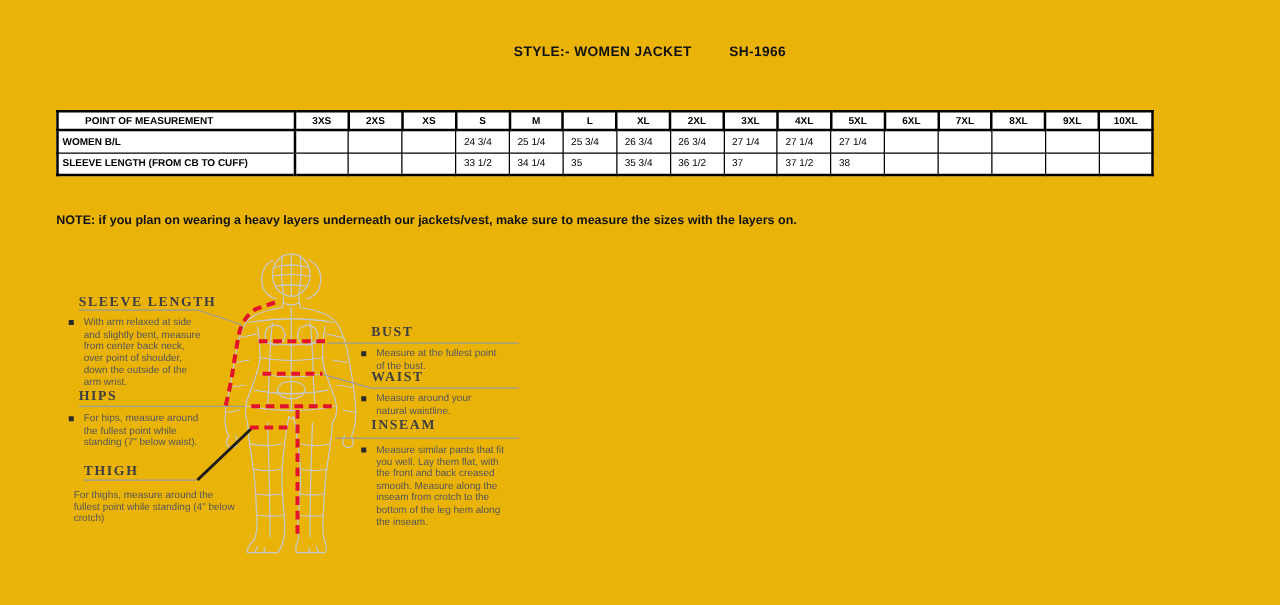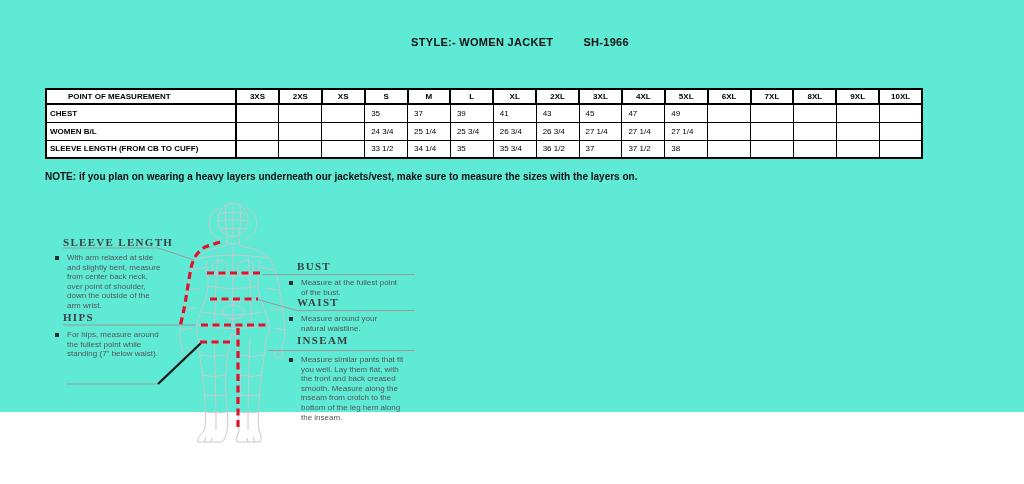--- a/index.html
+++ b/index.html
@@ -1,18 +1,18 @@
 <!DOCTYPE html>
 <html><head>
 <meta charset="utf-8">
 <style>
   * { margin:0; padding:0; box-sizing:border-box; }
   html,body { width:1024px; height:484px; background:#ffffff; overflow:hidden;
               font-family:"Liberation Sans", sans-serif; }
-  .page { position:relative; width:1024px; height:412px; background:#5eead4; }
+  .page { position:relative; width:1024px; height:484px; background:#eab308; }
 
   
   .title-bar { position:absolute; top:36px; left:0; width:1024px;
                display:flex; justify-content:center; gap:30px;
                transform:translateX(8px); z-index:2; }
   .title-bar span { font-size:11px; font-weight:bold; color:#111; letter-spacing:.3px; }
 
   
   .table-wrap { position:absolute; left:45px; top:88px; z-index:2; }
   table.size-table { border-collapse:collapse; table-layout:fixed; width:878px;
@@ -71,39 +71,20 @@
             <th>5XL</th>
             <th>6XL</th>
             <th>7XL</th>
             <th>8XL</th>
             <th>9XL</th>
             <th>10XL</th>
           </tr>
         </thead>
       <tbody>
           <tr>
-            <th>CHEST</th>
-            <td></td>
-            <td></td>
-            <td></td>
-            <td>35</td>
-            <td>37</td>
-            <td>39</td>
-            <td>41</td>
-            <td>43</td>
-            <td>45</td>
-            <td>47</td>
-            <td>49</td>
-            <td></td>
-            <td></td>
-            <td></td>
-            <td></td>
-            <td></td>
-          </tr>
-          <tr>
             <th>WOMEN B/L</th>
             <td></td>
             <td></td>
             <td></td>
             <td>24 3/4</td>
             <td>25 1/4</td>
             <td>25 3/4</td>
             <td>26 3/4</td>
             <td>26 3/4</td>
             <td>27 1/4</td>
@@ -243,20 +224,26 @@
   </div>
 
   <div class="guide-block" style="left:55px; top:311px; width:116px">
     <div class="guide-heading">HIPS</div>
     <div class="guide-desc" style="margin-top:7px">
       <span class="bullet"></span>
       <span>For hips, measure around the fullest point while standing (7" below waist).</span>
     </div>
   </div>
 
+  <div class="guide-block no-bullet" style="left:59px; top:371px; width:132px">
+    <div class="guide-heading">THIGH</div>
+    <div class="guide-desc" style="margin-top:8px">
+      <span>For thighs, measure around the fullest point while standing (4" below crotch)</span>
+    </div>
+  </div>
 
   <div class="guide-block" style="left:289px; top:260px; width:114px">
     <div class="guide-heading">BUST</div>
     <div class="guide-desc" style="margin-top:6px">
       <span class="bullet"></span>
       <span>Measure at the fullest point of the bust.</span>
     </div>
   </div>
 
   <div class="guide-block" style="left:289px; top:296px; width:114px">

